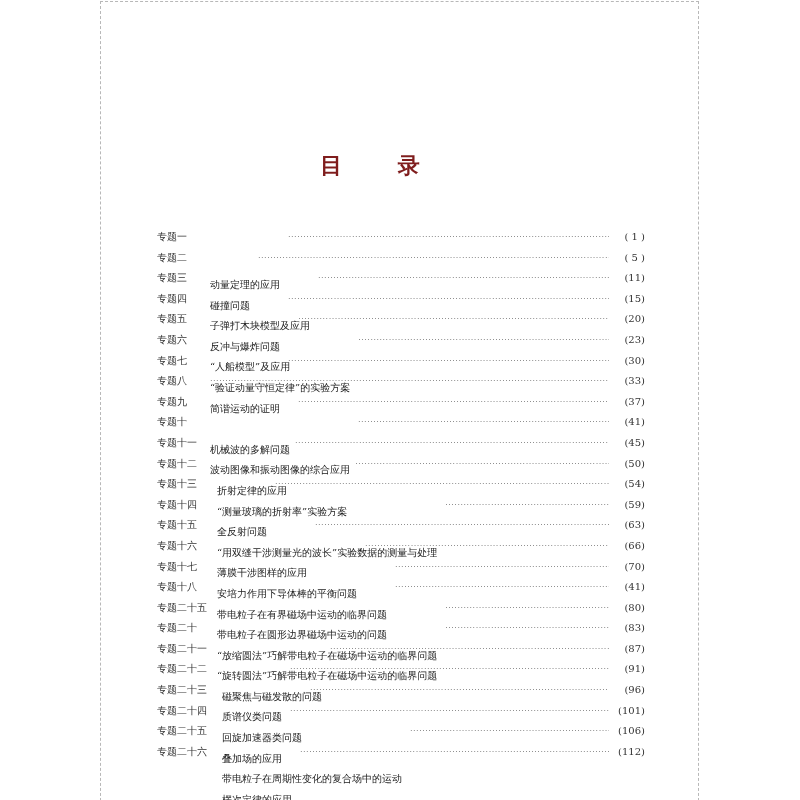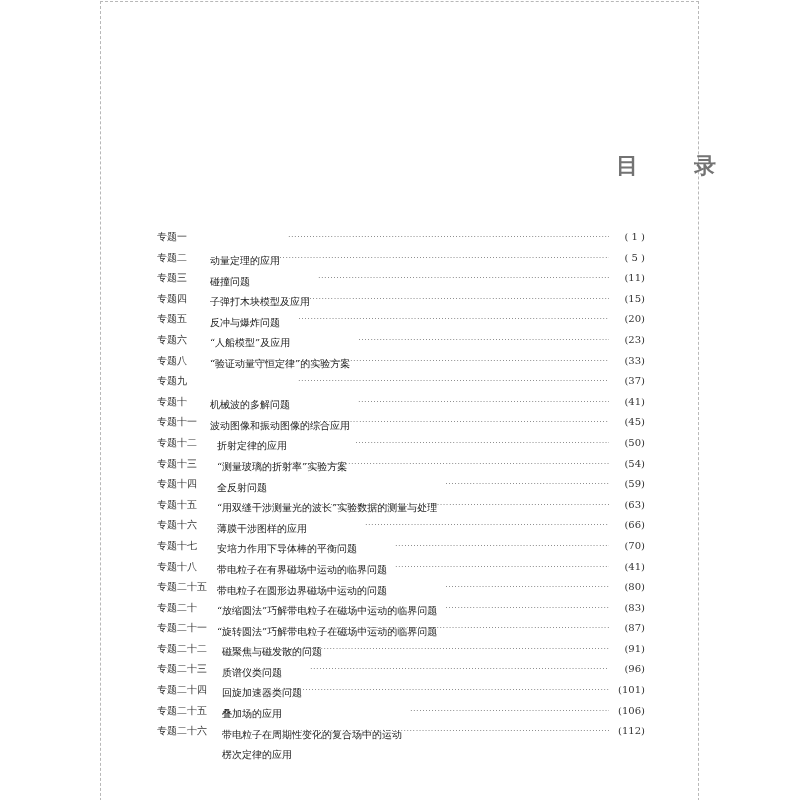--- a/index.html
+++ b/index.html
@@ -24,40 +24,40 @@
       border-left: 1px dashed #b8b8b8;
       border-right: 1px dashed #b8b8b8;
       border-top: 1px dashed #b8b8b8;
       box-sizing: border-box;
     }
     .title {
       position: absolute;
       left: 0;
       width: 740px;
       top: 137px;
-      text-align: right;
+      text-align: center;
       font-size: 22px;
       font-weight: bold;
       letter-spacing: 24px;
       text-indent: 24px;
-      color: #737373;
+      color: #7f1d1d;
       line-height: 26px;
     }
     .toc {
       position: absolute;
       left: 157px;
       top: 227px;
       width: 488px;
       margin: 0;
       padding: 0;
       list-style: none;
     }
     .toc-row {
       display: flex;
-      align-items: center;
+      align-items: flex-start;
       height: 20.6px;
       line-height: 20.6px;
       font-size: 10px;
       white-space: nowrap;
     }
     .toc-label {
       flex: 0 0 auto;
       color: #333333;
     }
     .toc-label.w3 { width: 53px; }
@@ -126,20 +126,26 @@
       <span class="toc-leader"></span>
       <span class="toc-page">(20)</span>
     </li>
   <li class="toc-row">
       <span class="toc-label w3">专题六</span>
       <span class="toc-title">“验证动量守恒定律”的实验方案</span>
       <span class="toc-leader"></span>
       <span class="toc-page">(23)</span>
     </li>
   <li class="toc-row">
+      <span class="toc-label w3">专题七</span>
+      <span class="toc-title">简谐运动的证明</span>
+      <span class="toc-leader"></span>
+      <span class="toc-page">(30)</span>
+    </li>
+  <li class="toc-row">
       <span class="toc-label w3">专题八</span>
       <span class="toc-leader"></span>
       <span class="toc-page">(33)</span>
     </li>
   <li class="toc-row">
       <span class="toc-label w3">专题九</span>
       <span class="toc-title">机械波的多解问题</span>
       <span class="toc-leader"></span>
       <span class="toc-page">(37)</span>
     </li>

